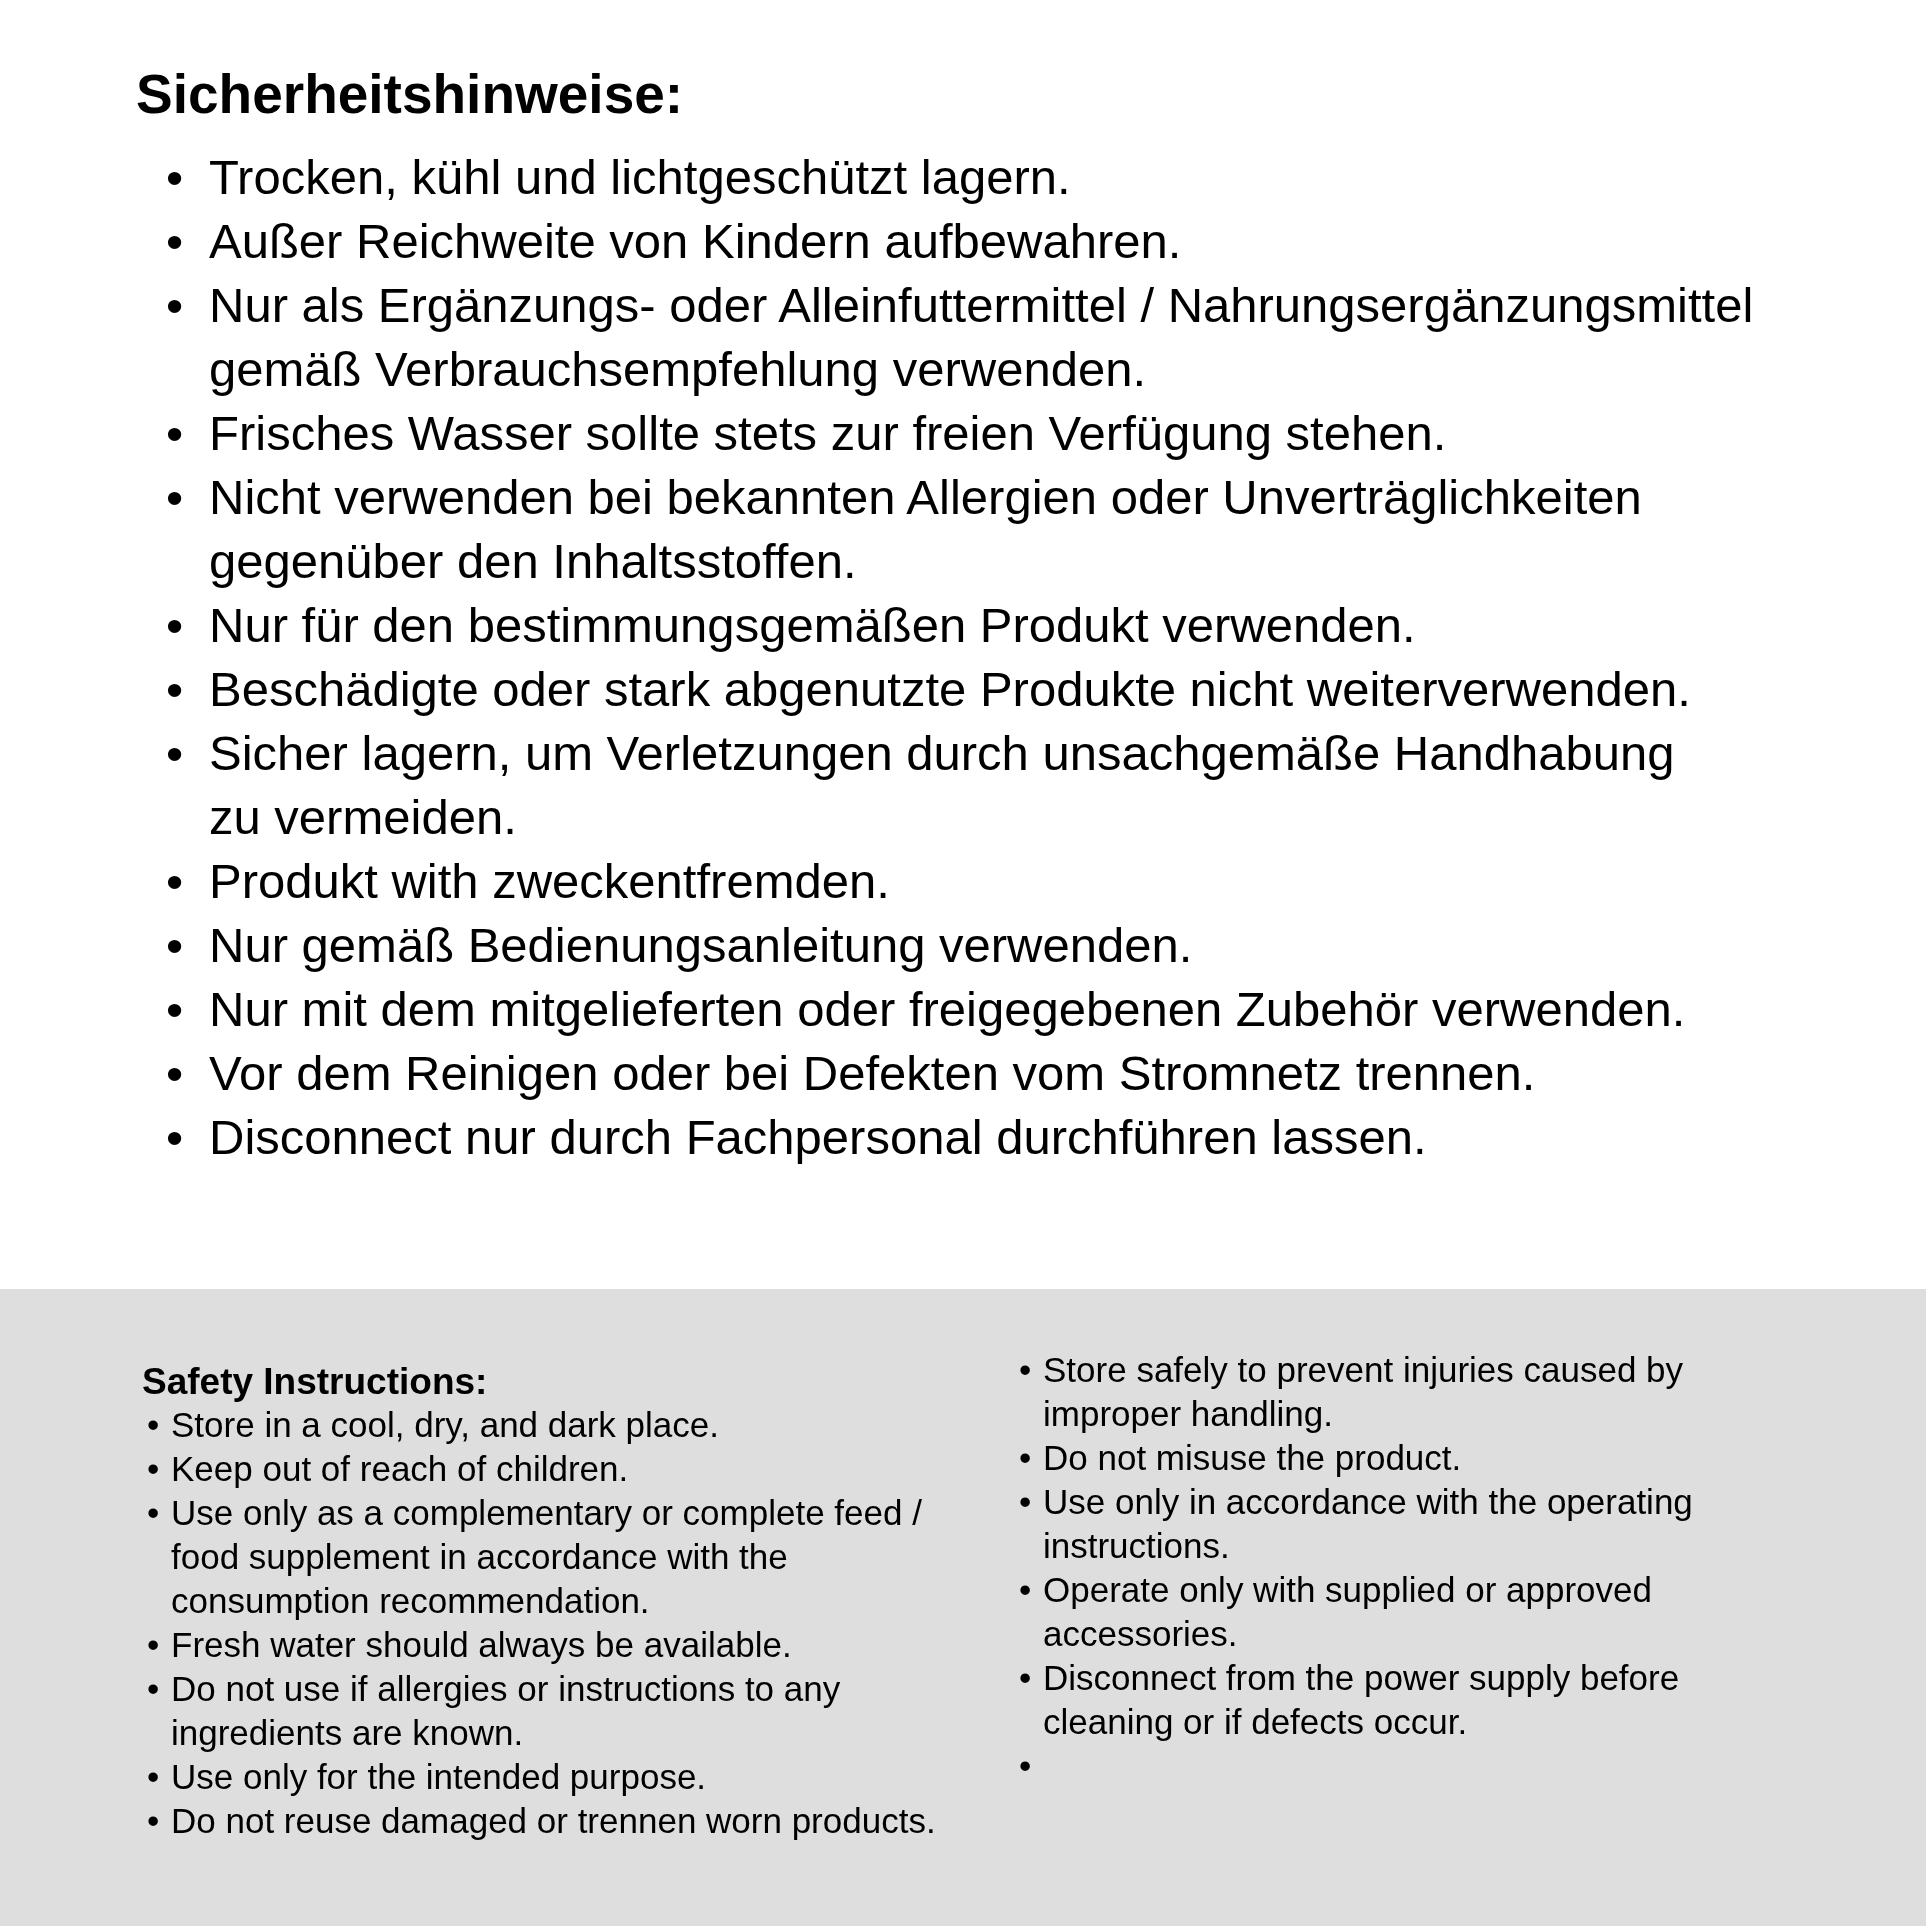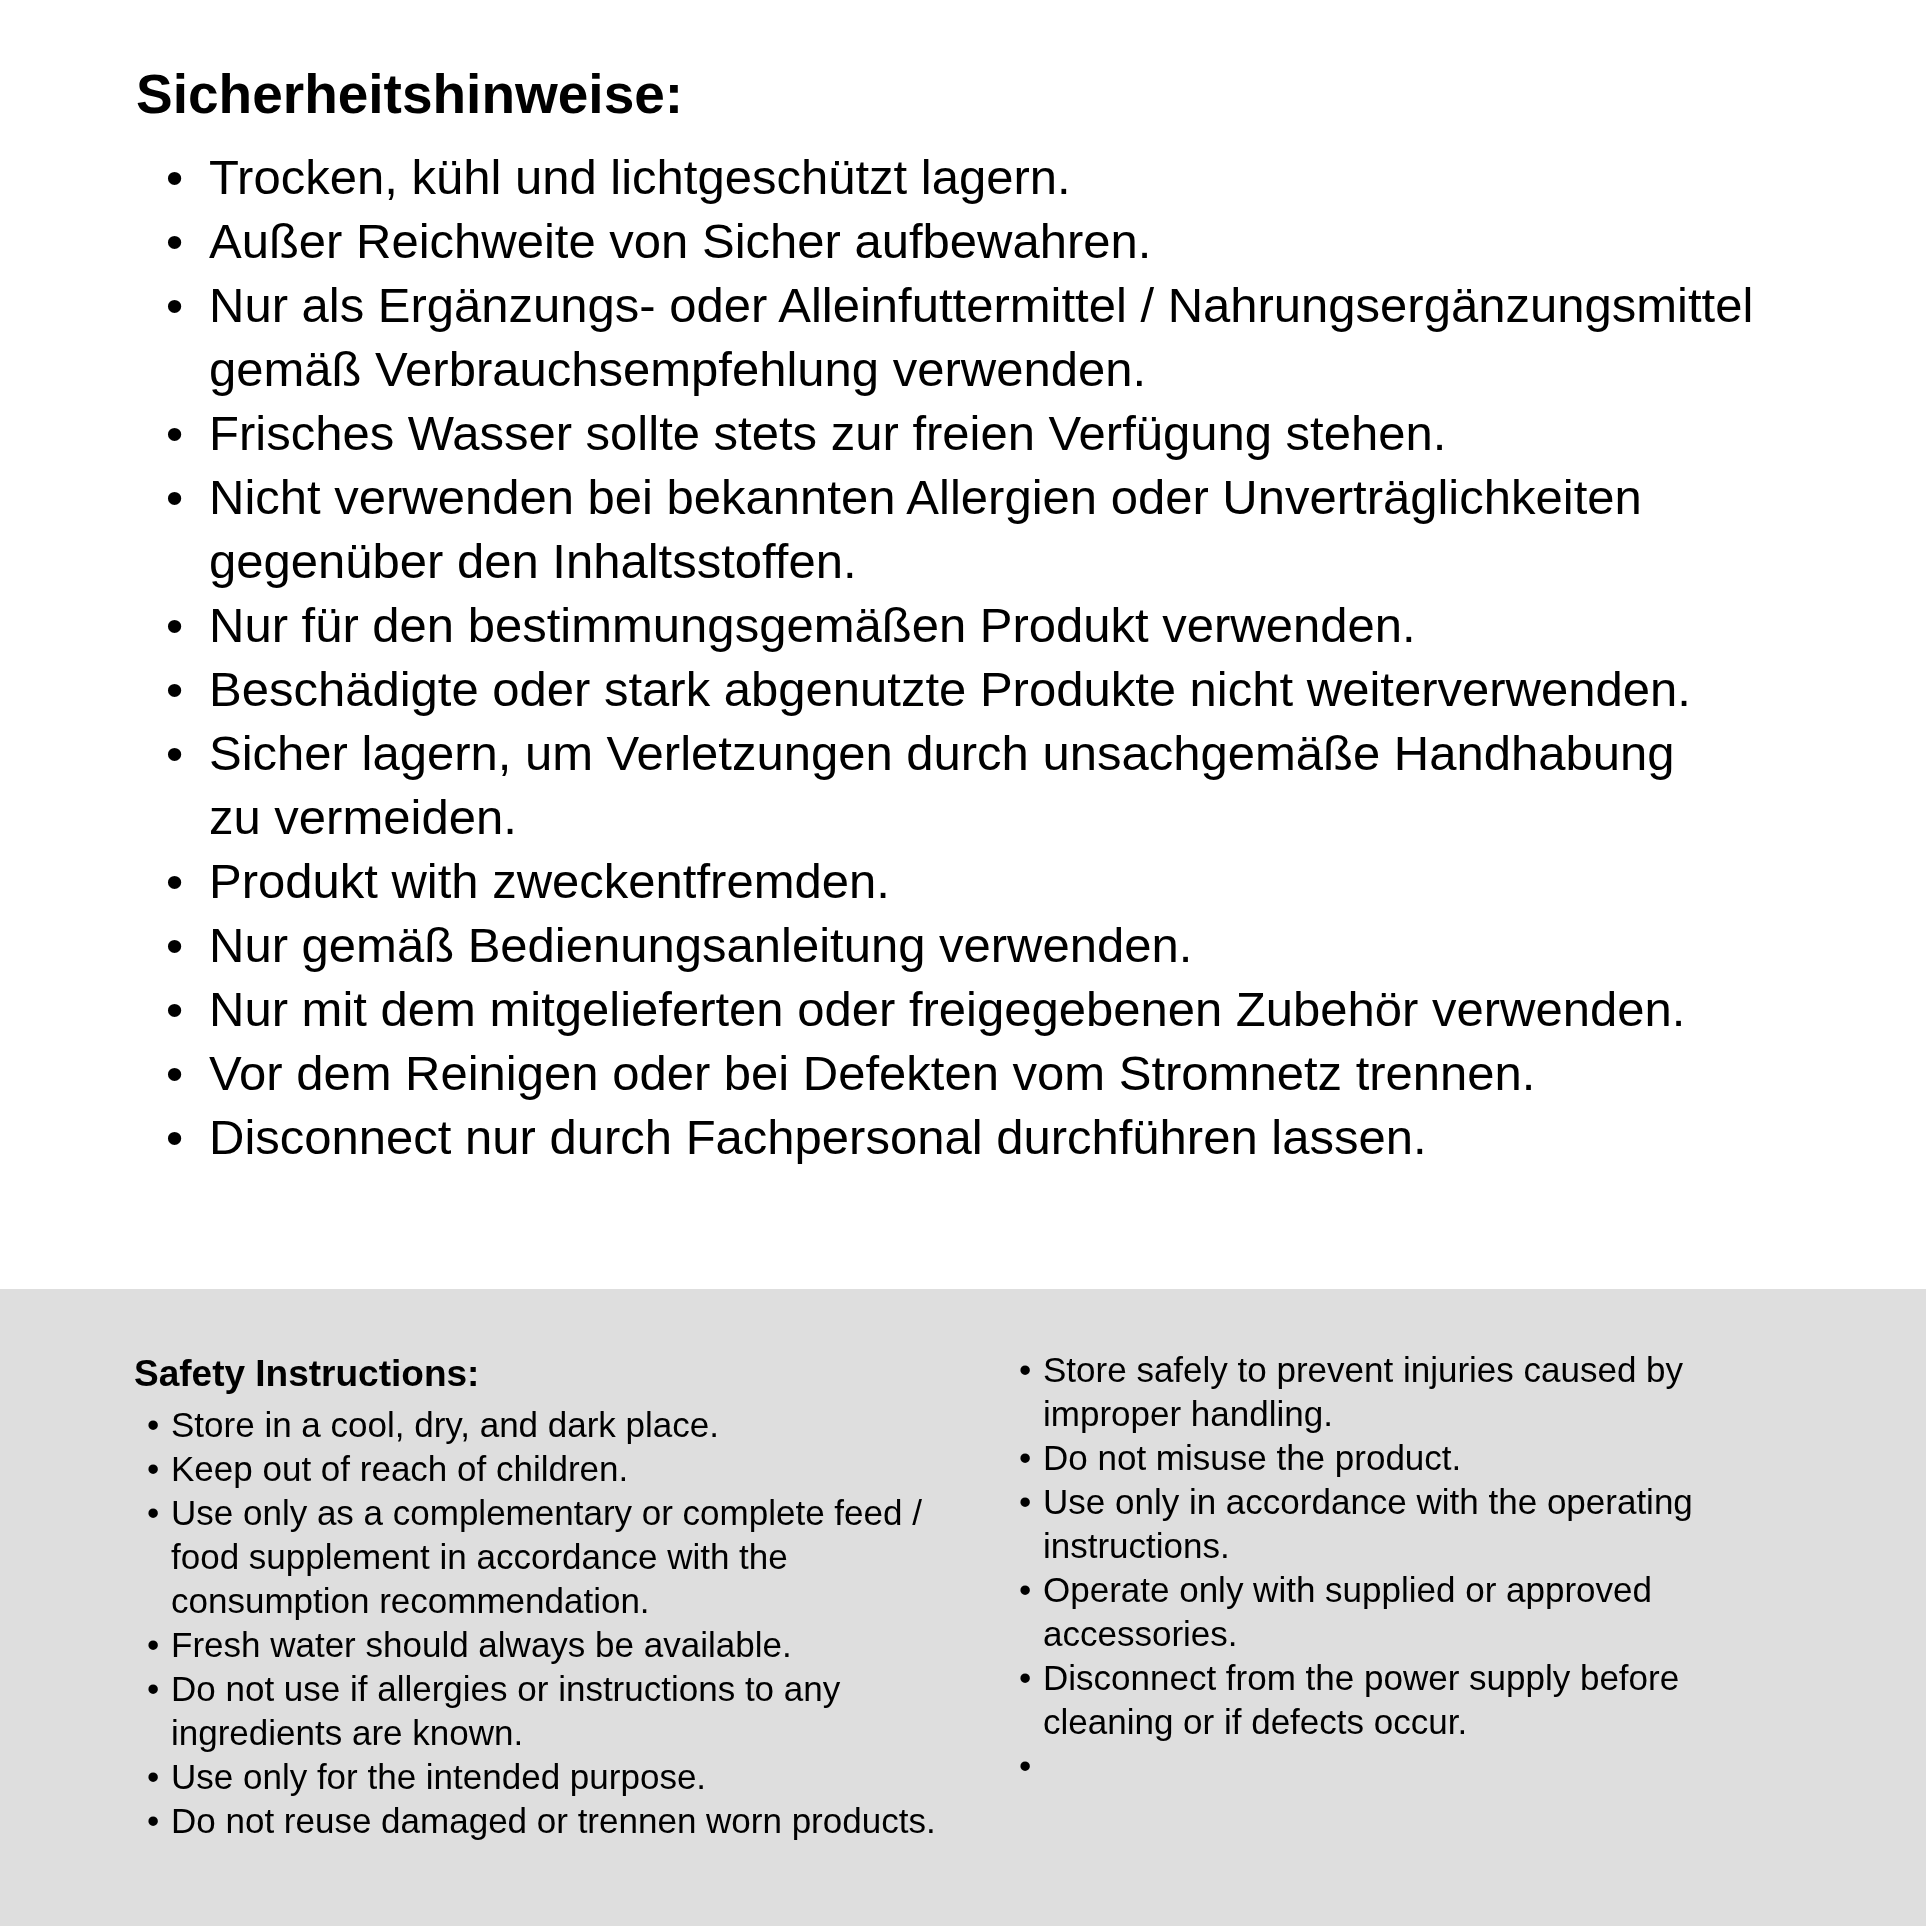--- a/index.html
+++ b/index.html
@@ -58,21 +58,21 @@
     left: 0;
     top: 1289px;
     width: 1926px;
     height: 638px;
     background: #dedede;
   }
   .en-heading {
     position: absolute;
     left: 130px;
     top: 1351px;
-    margin: 4px;
+    margin: 12px;
     font-size: 37px;
     font-weight: 700;
     line-height: 1;
     white-space: nowrap;
   }
   .en-list li {
     position: relative;
     font-size: 35px;
     line-height: 44px;
   }
@@ -103,21 +103,21 @@
 
   <ul class="bullet-list de-list">
 
       <li>
         <span class="bullet">•</span>
         <span class="item-text">Trocken, kühl und lichtgeschützt lagern.</span>
       </li>
 
       <li>
         <span class="bullet">•</span>
-        <span class="item-text">Außer Reichweite von Sicher aufbewahren.</span>
+        <span class="item-text">Außer Reichweite von Kindern aufbewahren.</span>
       </li>
 
       <li>
         <span class="bullet">•</span>
         <span class="item-text">Nur als Ergänzungs- oder Alleinfuttermittel / Nahrungsergänzungsmittel
 gemäß Verbrauchsempfehlung verwenden.</span>
       </li>
 
       <li>
         <span class="bullet">•</span>

